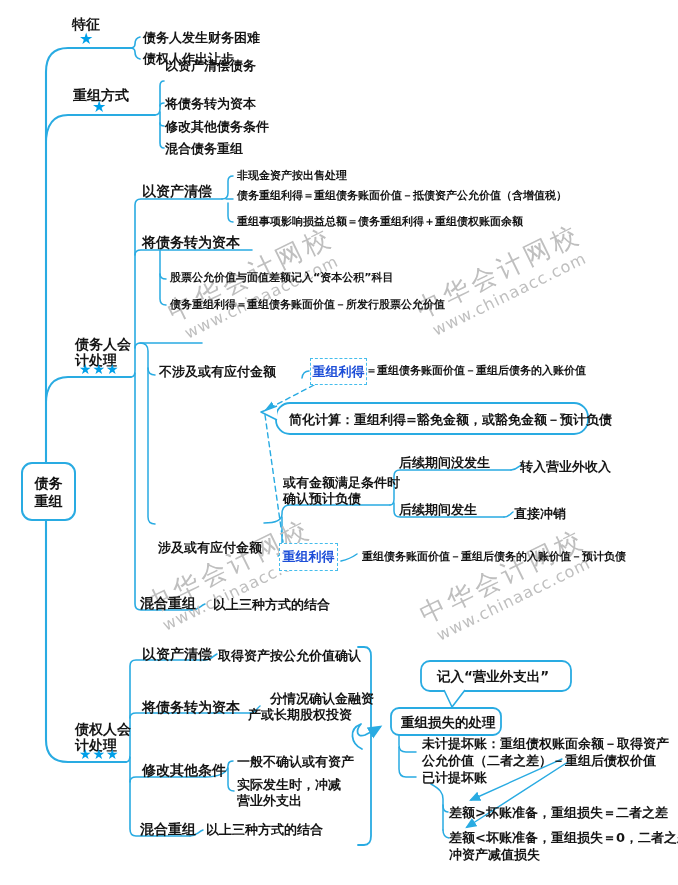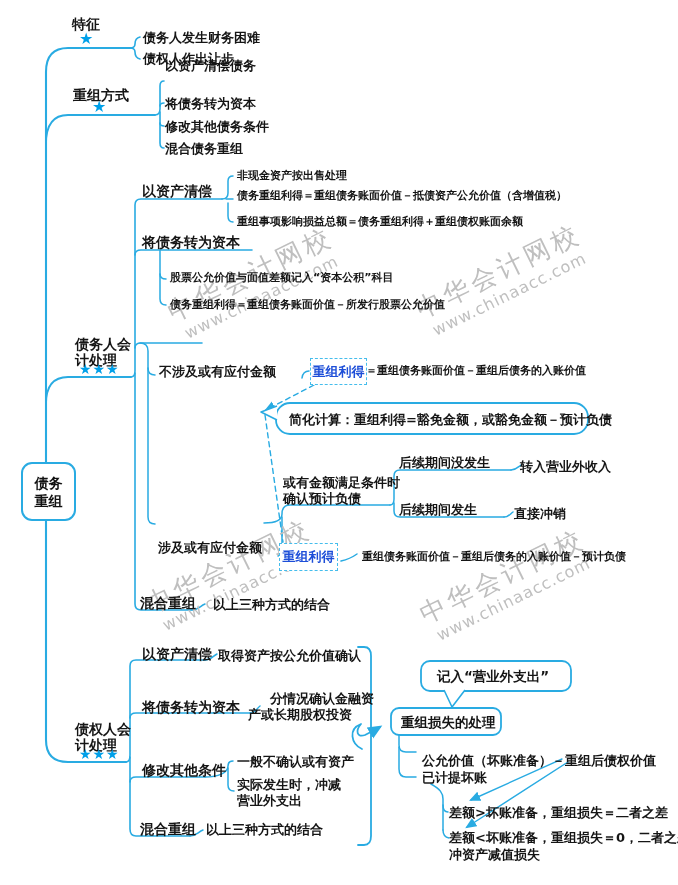--- a/index.html
+++ b/index.html
@@ -223,19 +223,20 @@
   <div class="txt s14" style="left:142px;top:762px;">修改其他条件</div>
   <div class="txt s13" style="left:237px;top:754px;">一般不确认或有资产</div>
   <div class="txt s13" style="left:237px;top:777px;">实际发生时，冲减</div>
   <div class="txt s13" style="left:237px;top:793px;">营业外支出</div>
 
   <div class="txt s14" style="left:140px;top:821px;">混合重组</div>
   <div class="txt s13" style="left:206px;top:822px;">以上三种方式的结合</div>
 
   <div class="txt" style="left:437px;top:668px;font-size:13.5px;">记入“营业外支出”</div>
   <div class="txt" style="left:401px;top:714px;font-size:13.5px;">重组损失的处理</div>
-  <div class="txt s13" style="left:422px;top:753px;">公允价值（坏账准备）－重组后债权价值</div>
+  <div class="txt s13" style="left:422px;top:736px;">未计提坏账：重组债权账面余额－取得资产</div>
+  <div class="txt s13" style="left:422px;top:753px;">公允价值（二者之差）－重组后债权价值</div>
   <div class="txt s13" style="left:422px;top:770px;">已计提坏账</div>
   <div class="txt s13" style="left:449px;top:805px;">差额&gt;坏账准备，重组损失＝二者之差</div>
   <div class="txt s13" style="left:449px;top:830px;">差额&lt;坏账准备，重组损失＝0，二者之差</div>
   <div class="txt s13" style="left:449px;top:847px;">冲资产减值损失</div>
 
 </div>
 
 </body></html>

